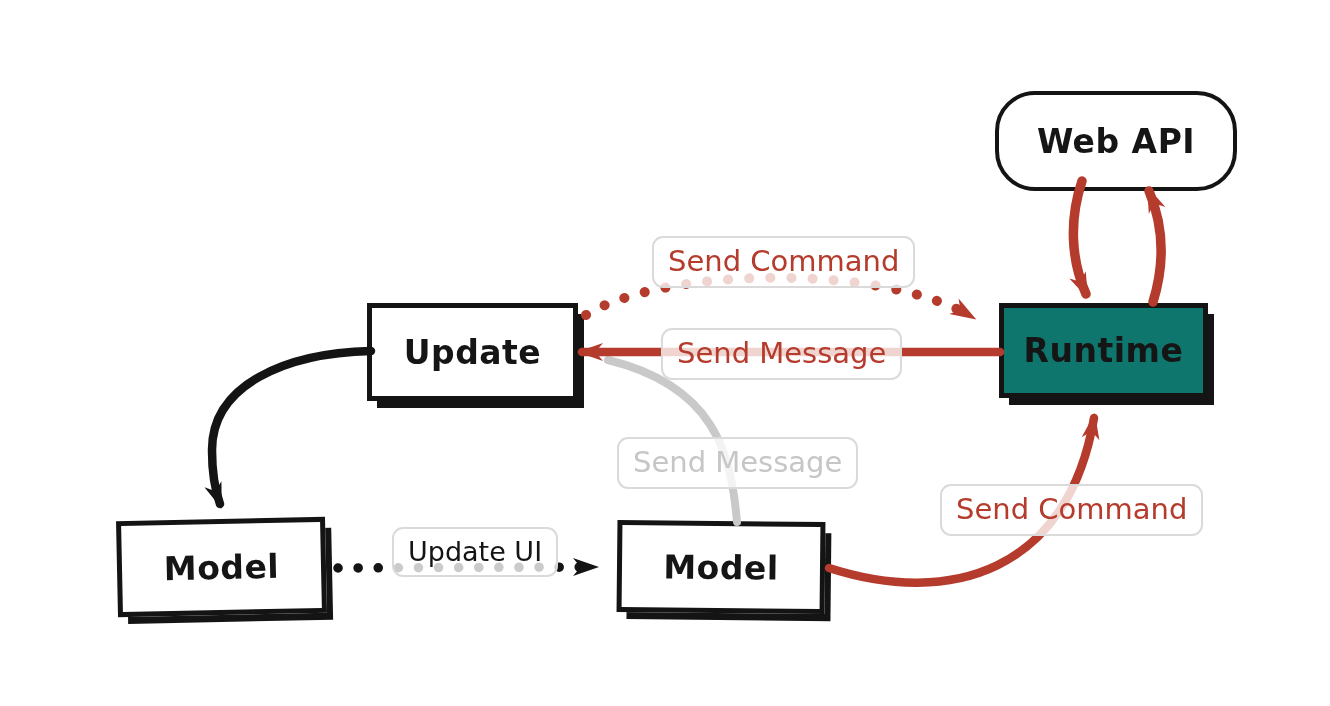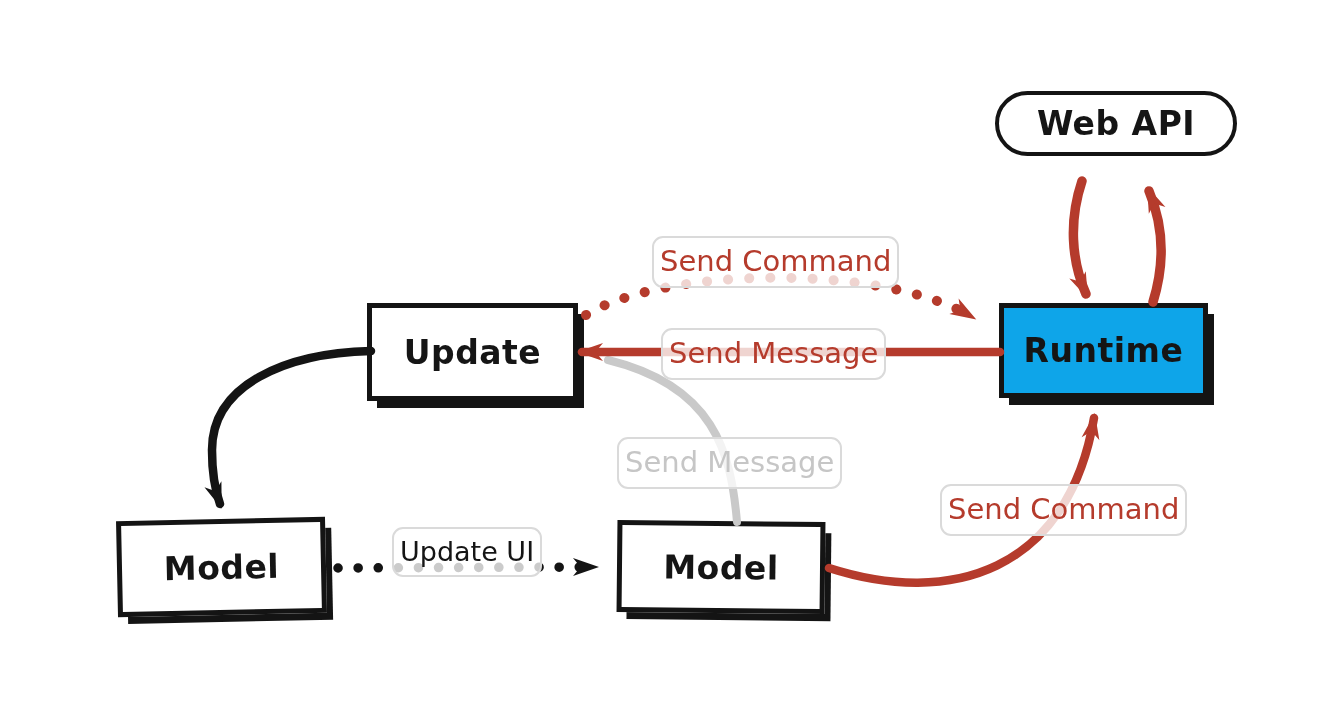--- a/index.html
+++ b/index.html
@@ -20,36 +20,36 @@
     font-size:33px;
     font-weight:600;
     letter-spacing:.5px;
     box-shadow:8px 9px 0 -2px #141414;
     box-sizing:border-box;
     z-index:1;
   }
   #node-update{left:367px;top:303px;width:211px;height:98px;}
   #node-model{left:117px;top:519px;width:209px;height:96px;transform:rotate(-1.2deg);}
   #node-view{left:617px;top:521px;width:208px;height:92px;transform:rotate(.6deg);}
-  #node-runtime{left:999px;top:303px;width:209px;height:95px;background:#0ea5e9;}
+  #node-runtime{left:999px;top:303px;width:209px;height:95px;background:#0f766e;}
   #node-webapi{
-    left:995px;top:91px;width:242px;height:65px;
+    left:995px;top:91px;width:242px;height:100px;
     border-width:4.5px;border-radius:40px;
     box-shadow:none;font-weight:600;align-items:center;
   }
   
   #edges-layer{position:absolute;left:0;top:0;z-index:2;pointer-events:none;}
   
   .edge-label{
     position:absolute;
     z-index:3;
     background:rgba(255,255,255,.78);
     border:2px solid #dadada;
     border-radius:11px;
-    padding:8px 6px;
+    padding:8px 14px;
     font-size:29px;
     font-weight:500;
     line-height:1.1;
     white-space:nowrap;
     color:#151515;
   }
   .edge-label.red{color:#b53b2c;}
   .edge-label.gray{color:#c6c6c6;}
   #label-send-command-top{left:652px;top:236px;}
   #label-send-message-red{left:661px;top:328px;}

